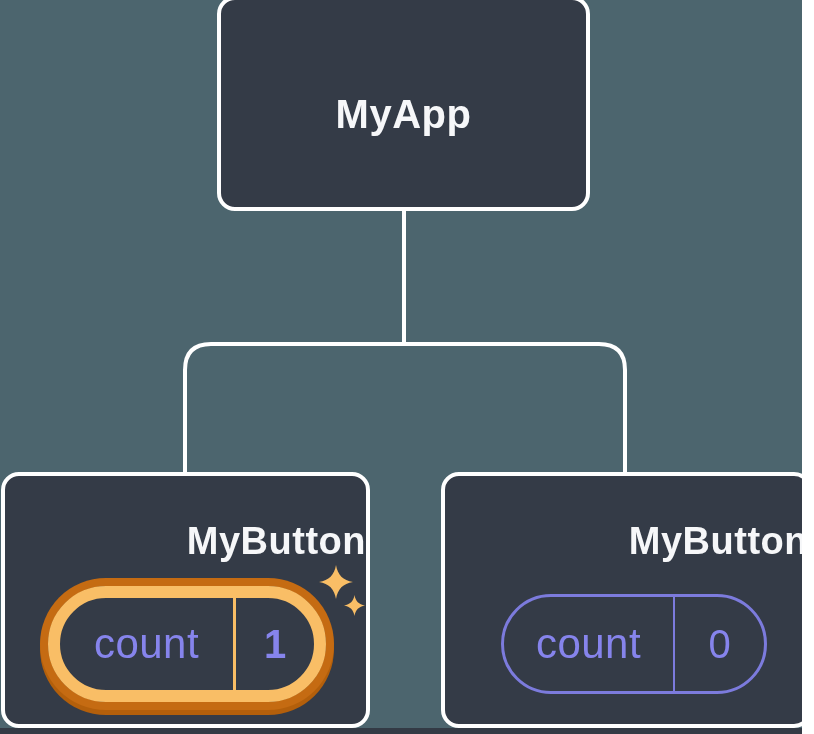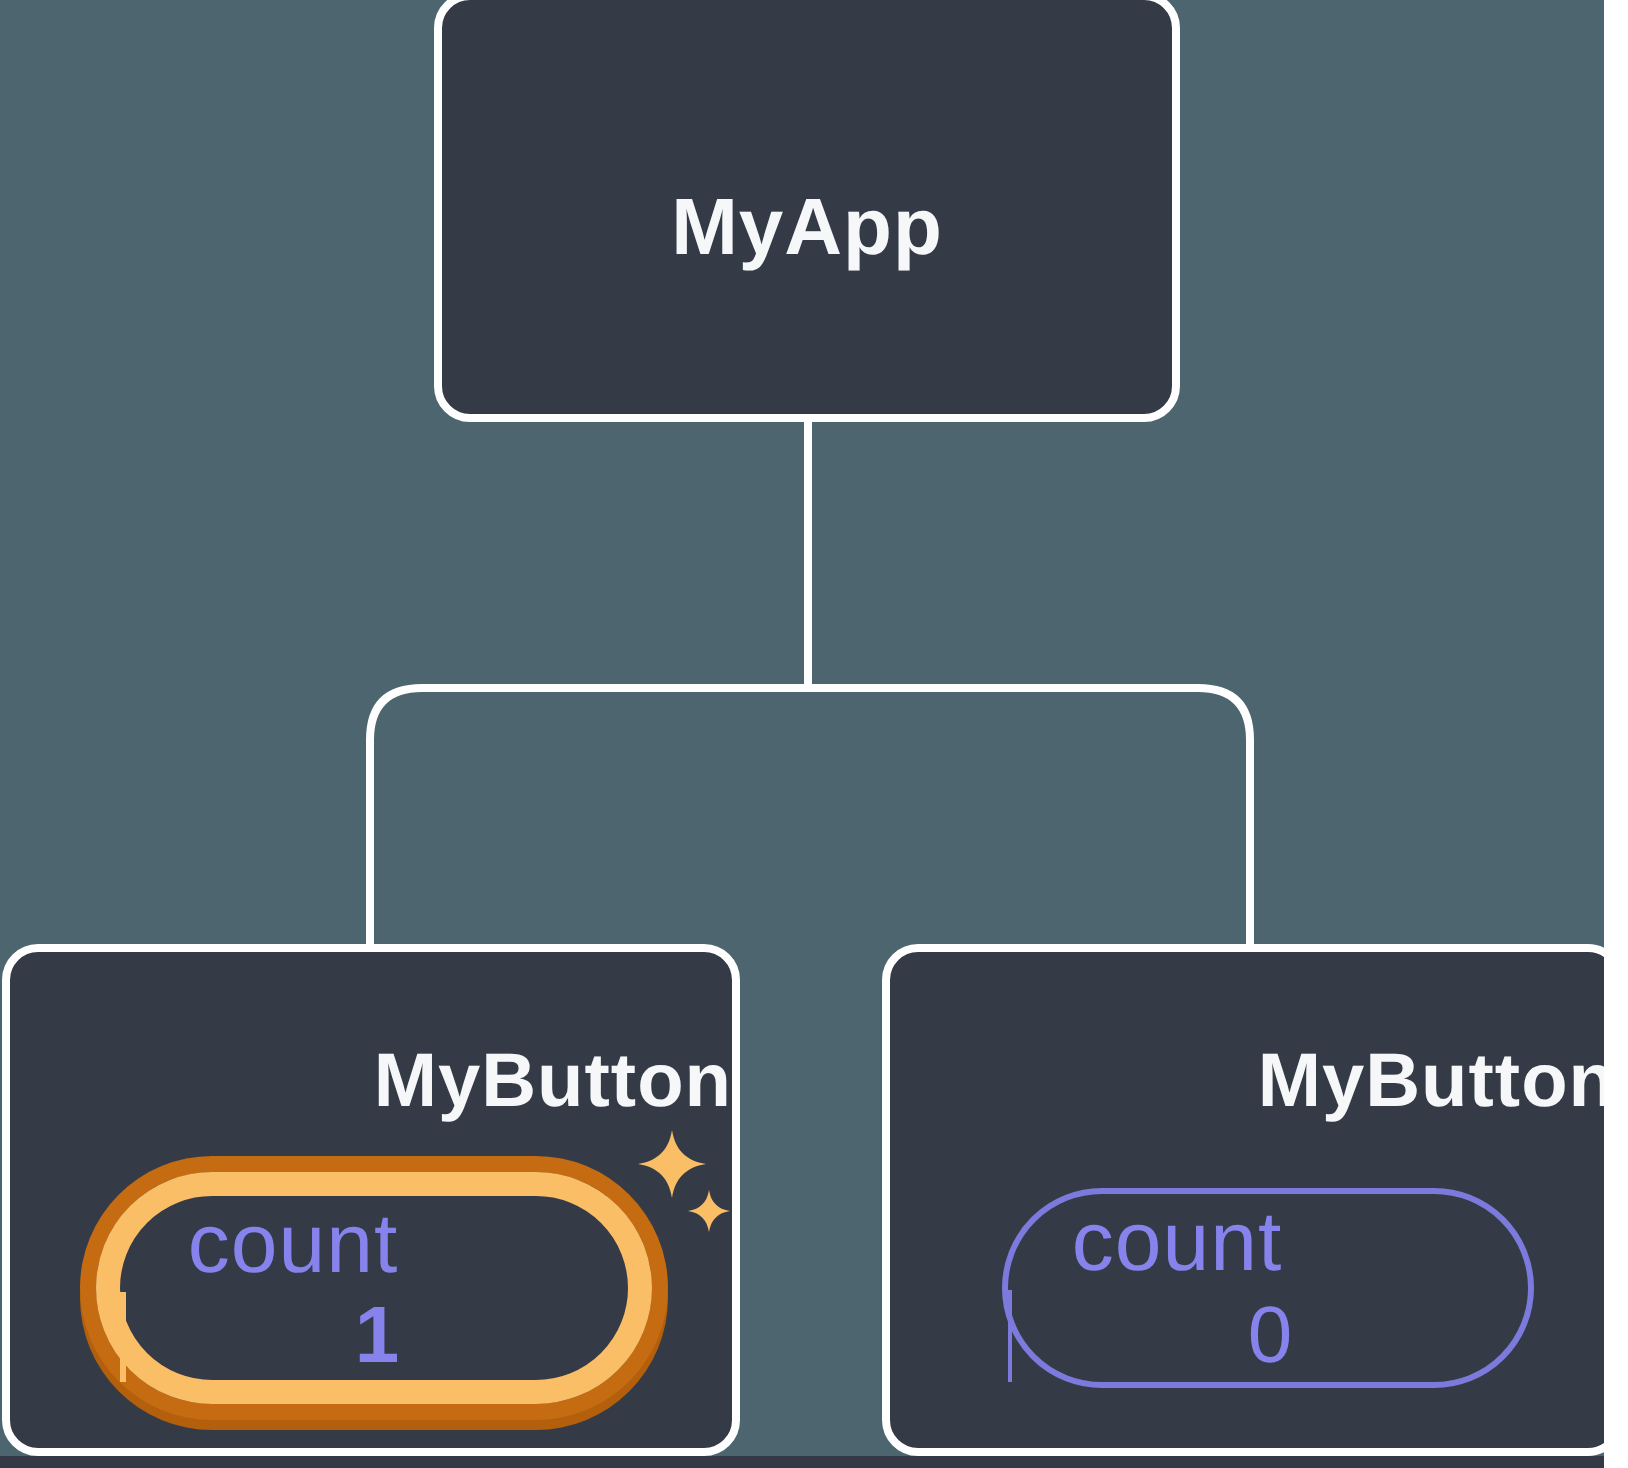--- a/index.html
+++ b/index.html
@@ -67,21 +67,20 @@
     position: absolute;
     top: 44px; left: 0; right: 0;
     text-align: right;
     font-size: 38px;
   }
 
   .state-pill {
     position: absolute;
     display: flex;
     border-radius: 999px;
-    flex-direction: column;
   }
 
   .pill-highlight {
     left: 43px; top: 110px;
     width: 278px; height: 116px;
     border: 12px solid var(--gold);
     box-shadow: 0 0 0 8px var(--orange), 0 5px 0 8px var(--orange-deep);
   }
   .pill-highlight .state-label-cell { width: 173px; }
   .pill-highlight .state-value-cell { flex: 1; border-left: 3px solid var(--gold); }

